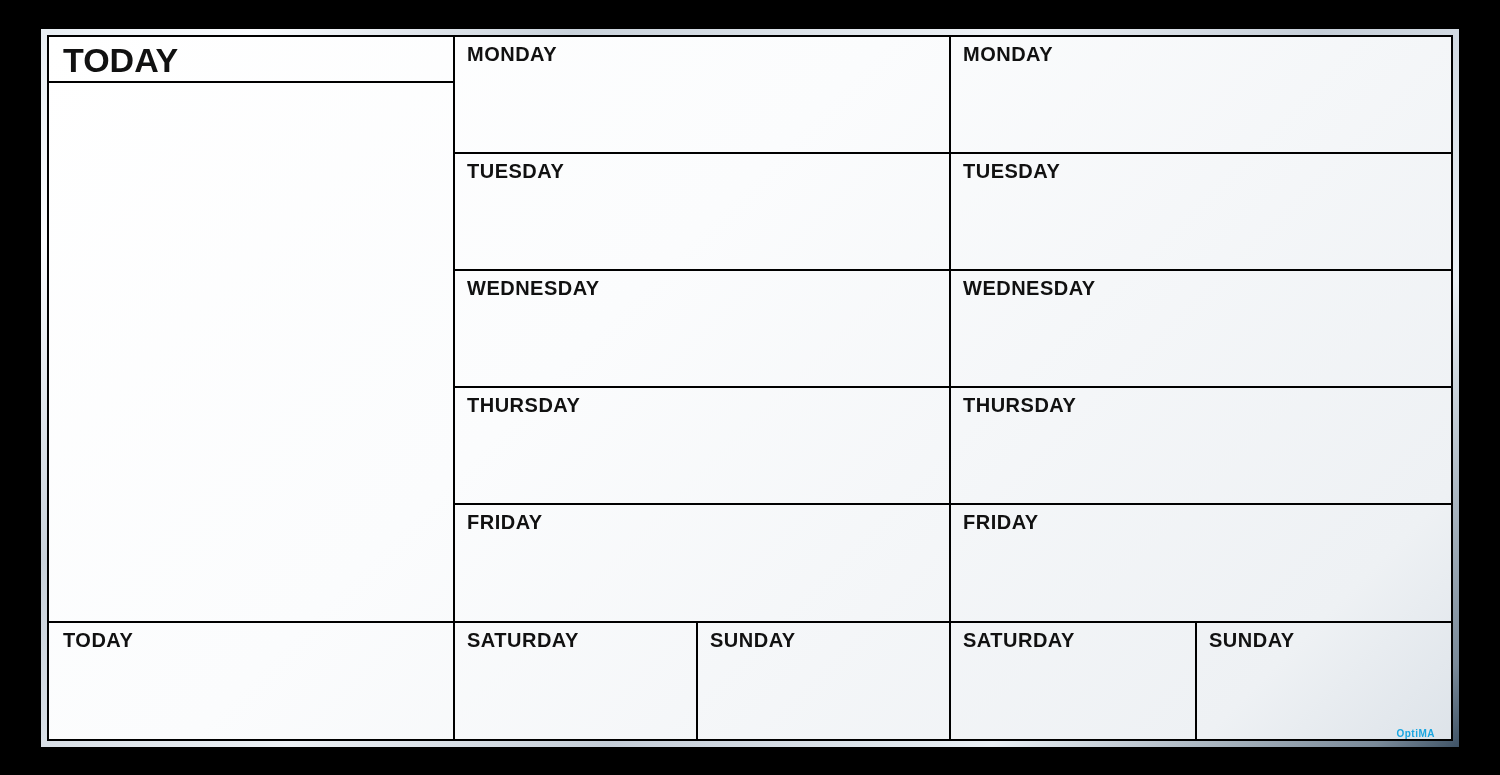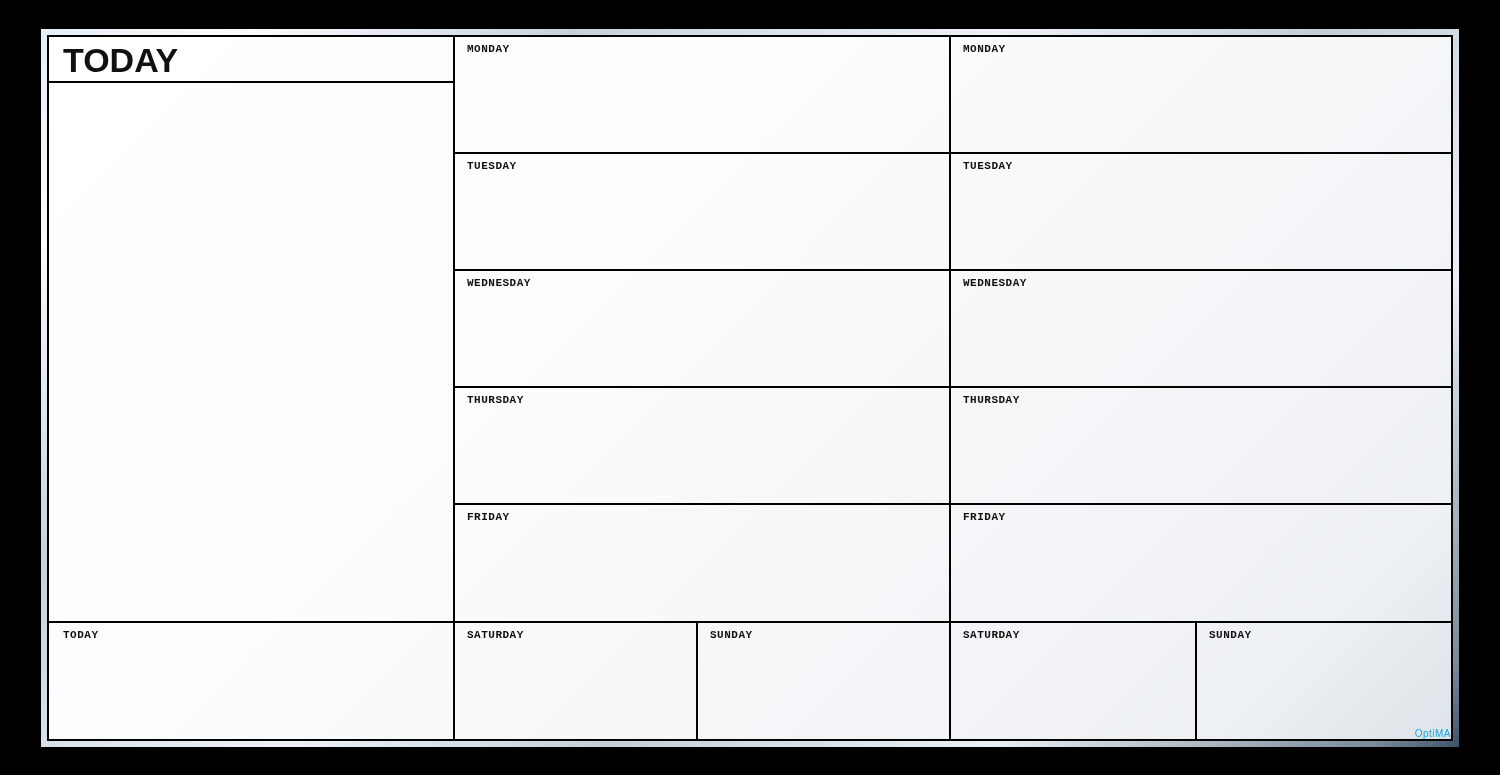--- a/index.html
+++ b/index.html
@@ -33,27 +33,27 @@
   }
   .line-v { position:absolute; top:0; bottom:0; width:2px; background:#000; }
   .line-h { position:absolute; left:0; right:0; height:2px; background:#000; }
   .lbl {
     position:absolute;
     color:#111;
     letter-spacing:.5px;
     white-space:nowrap;
   }
   .lbl.big { font-size:34px; font-weight:800; letter-spacing:0; }
-  .lbl.day { font-size:11px;font-family:Liberation Mono, monospace; }
+  .lbl.day { font-size:20px; }
   .brand {
     position:absolute;
-    right:2px;
+    right:18px;
     bottom:2px;
     font-size:10px;
-    font-weight:400;
+    font-weight:700;
     color:#1aa6e0;
     letter-spacing:.5px;
   }
 </style>
 </head>
 <body>
 
 <div class="frame">
   <div class="surface">
 

